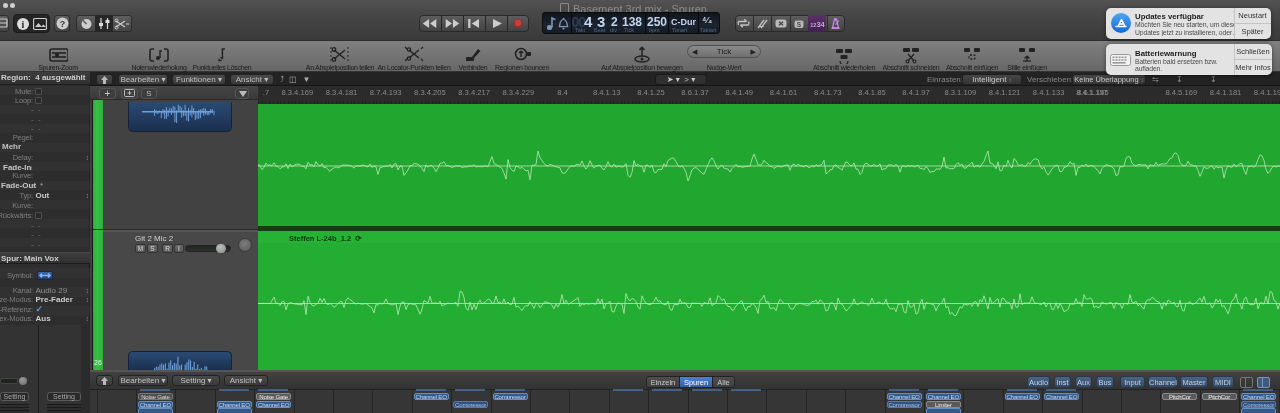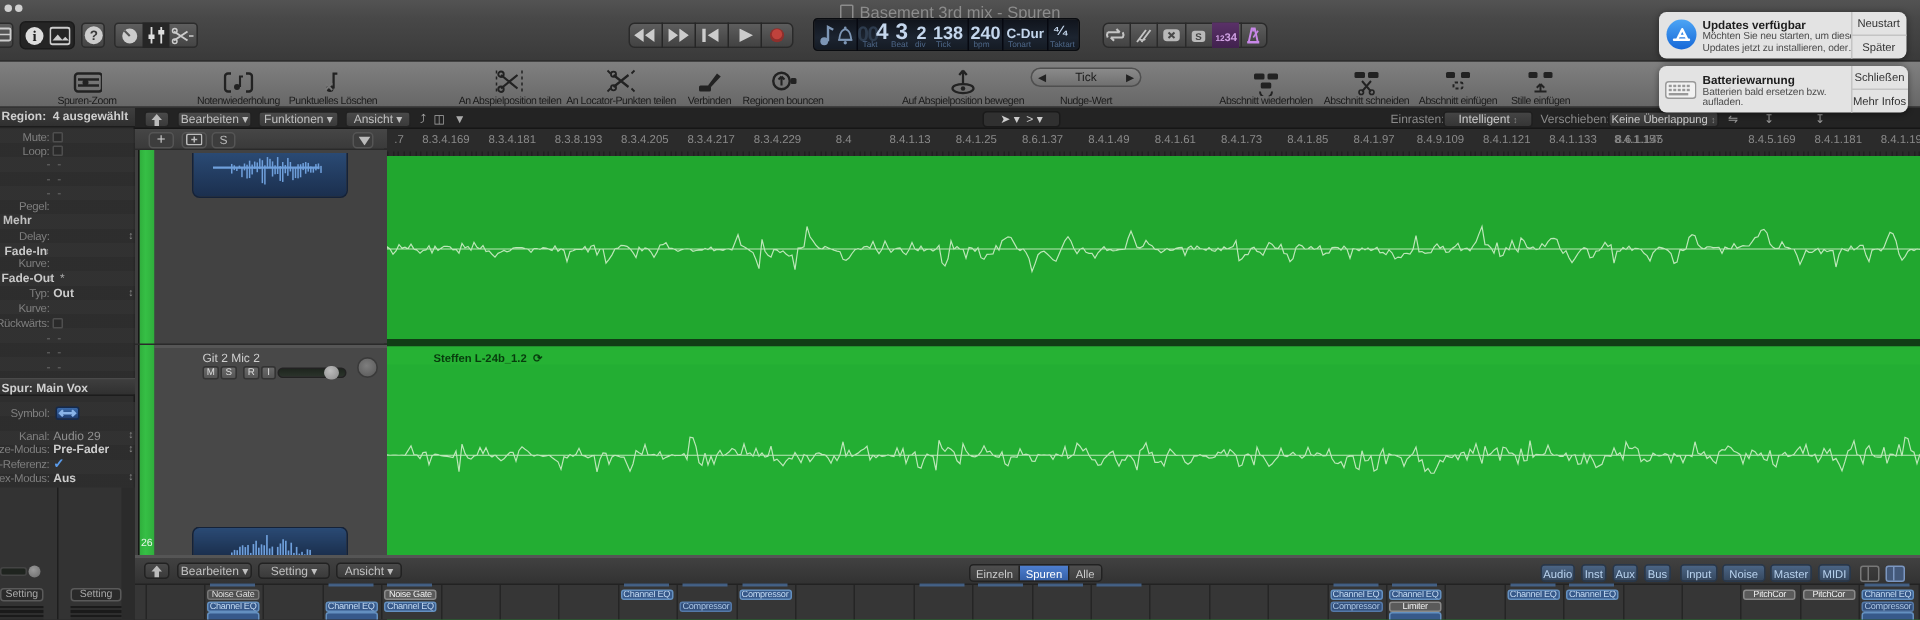--- a/index.html
+++ b/index.html
@@ -91,21 +91,21 @@
   <div class="abs" style="left:571.5px;top:13.5px;color:#2e3c4e;font-size:14px;font-weight:bold;letter-spacing:-1px">00</div>
   <div class="abs" style="left:584px;top:12.5px;color:#c4d6ec;font-size:15px;font-weight:bold">4</div>
   <div class="abs" style="left:575px;top:27px;color:#4e6788;font-size:5.5px">Takt</div>
   <div class="abs" style="left:597px;top:12.5px;color:#c4d6ec;font-size:15px;font-weight:bold">3</div>
   <div class="abs" style="left:594px;top:27px;color:#4e6788;font-size:5.5px">Beat</div>
   <div class="abs" style="left:611px;top:15px;color:#c4d6ec;font-size:12px;font-weight:bold">2</div>
   <div class="abs" style="left:610px;top:27px;color:#4e6788;font-size:5.5px">div</div>
   <div class="abs" style="left:622px;top:15px;color:#c4d6ec;font-size:12px;font-weight:bold">138</div>
   <div class="abs" style="left:624px;top:27px;color:#4e6788;font-size:5.5px">Tick</div>
   <div class="abs" style="left:645px;top:12px;width:1px;height:22px;background:#060810"></div>
-  <div class="abs" style="left:647px;top:15px;color:#c4d6ec;font-size:12px;font-weight:bold">240</div>
+  <div class="abs" style="left:647px;top:15px;color:#c4d6ec;font-size:12px;font-weight:bold">250</div>
   <div class="abs" style="left:649px;top:27px;color:#4e6788;font-size:5.5px">bpm</div>
   <div class="abs" style="left:668px;top:12px;width:1px;height:22px;background:#060810"></div>
   <div class="abs" style="left:671px;top:16.5px;color:#c4d6ec;font-size:9px;font-weight:bold">C-Dur</div>
   <div class="abs" style="left:672px;top:27px;color:#4e6788;font-size:5.5px">Tonart</div>
   <div class="abs" style="left:698px;top:12px;width:1px;height:22px;background:#060810"></div>
   <div class="abs" style="left:702px;top:15px;color:#c4d6ec;font-size:9px;font-weight:bold">⁴⁄₄</div>
   <div class="abs" style="left:700px;top:27px;color:#4e6788;font-size:5.5px">Taktart</div>
   <div class="abs" style="left:734.5px;top:14.5px;width:110px;height:17.5px;background:linear-gradient(#5d5d5d,#424242);border:1px solid #2a2a2a;border-radius:4px"></div>
   <div class="abs" style="left:752.5px;top:14.5px;width:1px;height:17.5px;background:#2a2a2a"></div>
   <div class="abs" style="left:771px;top:14.5px;width:1px;height:17.5px;background:#2a2a2a"></div>
@@ -236,34 +236,34 @@
   <div class="abs" style="left:937px;top:3px;color:#8a8a8a;font-size:8px">Verschieben:</div>
   <div class="abs" style="left:982px;top:1.5px;width:74px;height:11px;background:linear-gradient(#454545,#353535);border:1px solid #1f1f1f;border-radius:3px;color:#ccc;font-size:7.5px;line-height:10px;text-align:center">Keine Überlappung <span style="color:#888;font-size:6px">↕</span></div>
   <div class="abs" style="left:1062px;top:3px;color:#999;font-size:8px">⇋</div>
   <div class="abs" style="left:1086px;top:3px;color:#999;font-size:8px">↧</div>
   <div class="abs" style="left:1120px;top:3px;color:#999;font-size:8px">↧</div>
 </div>
 
 <div class="abs" style="left:258px;top:86px;width:1022px;height:18px;background:#2b2b2b;overflow:hidden">
 <div class="rl" style="left:9.3px">8.3.4.169</div>
     <div class="rl" style="left:53.5px">8.3.4.181</div>
-    <div class="rl" style="left:97.7px">8.3.8.193</div>
+    <div class="rl" style="left:97.7px">8.7.4.193</div>
     <div class="rl" style="left:141.9px">8.3.4.205</div>
     <div class="rl" style="left:186.1px">8.3.4.217</div>
     <div class="rl" style="left:230.3px">8.3.4.229</div>
     <div class="rl" style="left:274.5px">8.4</div>
     <div class="rl" style="left:318.7px">8.4.1.13</div>
     <div class="rl" style="left:362.9px">8.4.1.25</div>
     <div class="rl" style="left:407.1px">8.6.1.37</div>
     <div class="rl" style="left:451.3px">8.4.1.49</div>
     <div class="rl" style="left:495.5px">8.4.1.61</div>
     <div class="rl" style="left:539.7px">8.4.1.73</div>
     <div class="rl" style="left:583.9px">8.4.1.85</div>
     <div class="rl" style="left:628.1px">8.4.1.97</div>
-    <div class="rl" style="left:672.3px">8.4.9.109</div>
+    <div class="rl" style="left:672.3px">8.3.1.109</div>
     <div class="rl" style="left:716.5px">8.4.1.121</div>
     <div class="rl" style="left:760.7px">8.4.1.133</div>
     <div class="rl" style="left:804.9px">8.6.1.145</div>
     <div class="rl" style="left:804px">8.4.1.157</div>
     <div class="rl" style="left:893.3px">8.4.5.169</div>
     <div class="rl" style="left:937.5px">8.4.1.181</div>
     <div class="rl" style="left:981.7px">8.4.1.193</div>
     <div class="rl" style="left:-22px">.7</div>
     <div class="rt" style="left:0.0px"></div>
     <div class="rt" style="left:3.7px"></div>
@@ -678,21 +678,21 @@
     <div class="abs" style="left:556px;top:3.5px;width:89px;height:12px;border:1px solid #222;border-radius:3px;overflow:hidden;display:flex">
       <div style="width:33px;background:linear-gradient(#4e4e4e,#3e3e3e);color:#ccc;font-size:7.5px;line-height:11px;text-align:center;border-right:1px solid #222">Einzeln</div>
       <div style="width:33px;background:linear-gradient(#4e7fd0,#3560a8);color:#fff;font-size:7.5px;line-height:11px;text-align:center;border-right:1px solid #222">Spuren</div>
       <div style="width:21px;background:linear-gradient(#4e4e4e,#3e3e3e);color:#ccc;font-size:7.5px;line-height:11px;text-align:center">Alle</div>
     </div>
     <div style="position:absolute;left:937px;top:4px;width:23px;height:12px;background:linear-gradient(#4b6585,#36485f);border:1px solid #28374a;border-radius:3px;color:#b9d3ef;font-size:7.5px;line-height:11px;text-align:center;box-sizing:border-box">Audio</div>
       <div style="position:absolute;left:964px;top:4px;width:17px;height:12px;background:linear-gradient(#4b6585,#36485f);border:1px solid #28374a;border-radius:3px;color:#b9d3ef;font-size:7.5px;line-height:11px;text-align:center;box-sizing:border-box">Inst</div>
       <div style="position:absolute;left:985px;top:4px;width:17px;height:12px;background:linear-gradient(#4b6585,#36485f);border:1px solid #28374a;border-radius:3px;color:#b9d3ef;font-size:7.5px;line-height:11px;text-align:center;box-sizing:border-box">Aux</div>
       <div style="position:absolute;left:1006px;top:4px;width:18px;height:12px;background:linear-gradient(#4b6585,#36485f);border:1px solid #28374a;border-radius:3px;color:#b9d3ef;font-size:7.5px;line-height:11px;text-align:center;box-sizing:border-box">Bus</div>
       <div style="position:absolute;left:1030px;top:4px;width:25px;height:12px;background:linear-gradient(#4b6585,#36485f);border:1px solid #28374a;border-radius:3px;color:#b9d3ef;font-size:7.5px;line-height:11px;text-align:center;box-sizing:border-box">Input</div>
-      <div style="position:absolute;left:1058px;top:4px;width:29px;height:12px;background:linear-gradient(#4b6585,#36485f);border:1px solid #28374a;border-radius:3px;color:#b9d3ef;font-size:7.5px;line-height:11px;text-align:center;box-sizing:border-box">Noise</div>
+      <div style="position:absolute;left:1058px;top:4px;width:29px;height:12px;background:linear-gradient(#4b6585,#36485f);border:1px solid #28374a;border-radius:3px;color:#b9d3ef;font-size:7.5px;line-height:11px;text-align:center;box-sizing:border-box">Channel</div>
       <div style="position:absolute;left:1090px;top:4px;width:28px;height:12px;background:linear-gradient(#4b6585,#36485f);border:1px solid #28374a;border-radius:3px;color:#b9d3ef;font-size:7.5px;line-height:11px;text-align:center;box-sizing:border-box">Master</div>
       <div style="position:absolute;left:1122px;top:4px;width:22px;height:12px;background:linear-gradient(#4b6585,#36485f);border:1px solid #28374a;border-radius:3px;color:#b9d3ef;font-size:7.5px;line-height:11px;text-align:center;box-sizing:border-box">MIDI</div>
     <div class="abs" style="left:1150px;top:5px;width:13px;height:11px;border:1px solid #777;border-radius:2px">
         <div style="width:5px;height:9px;border-right:1px solid #777"></div>
       </div>
     <div class="abs" style="left:1167px;top:5px;width:13px;height:11px;border:1px solid #7b96c0;border-radius:2px;background:#44597a">
         <div style="width:5px;height:9px;border-right:1px solid #7b96c0"></div>
       </div>
   </div>
   <div class="abs" style="left:0;top:20px;width:1190px;height:23px;background:#363636">

